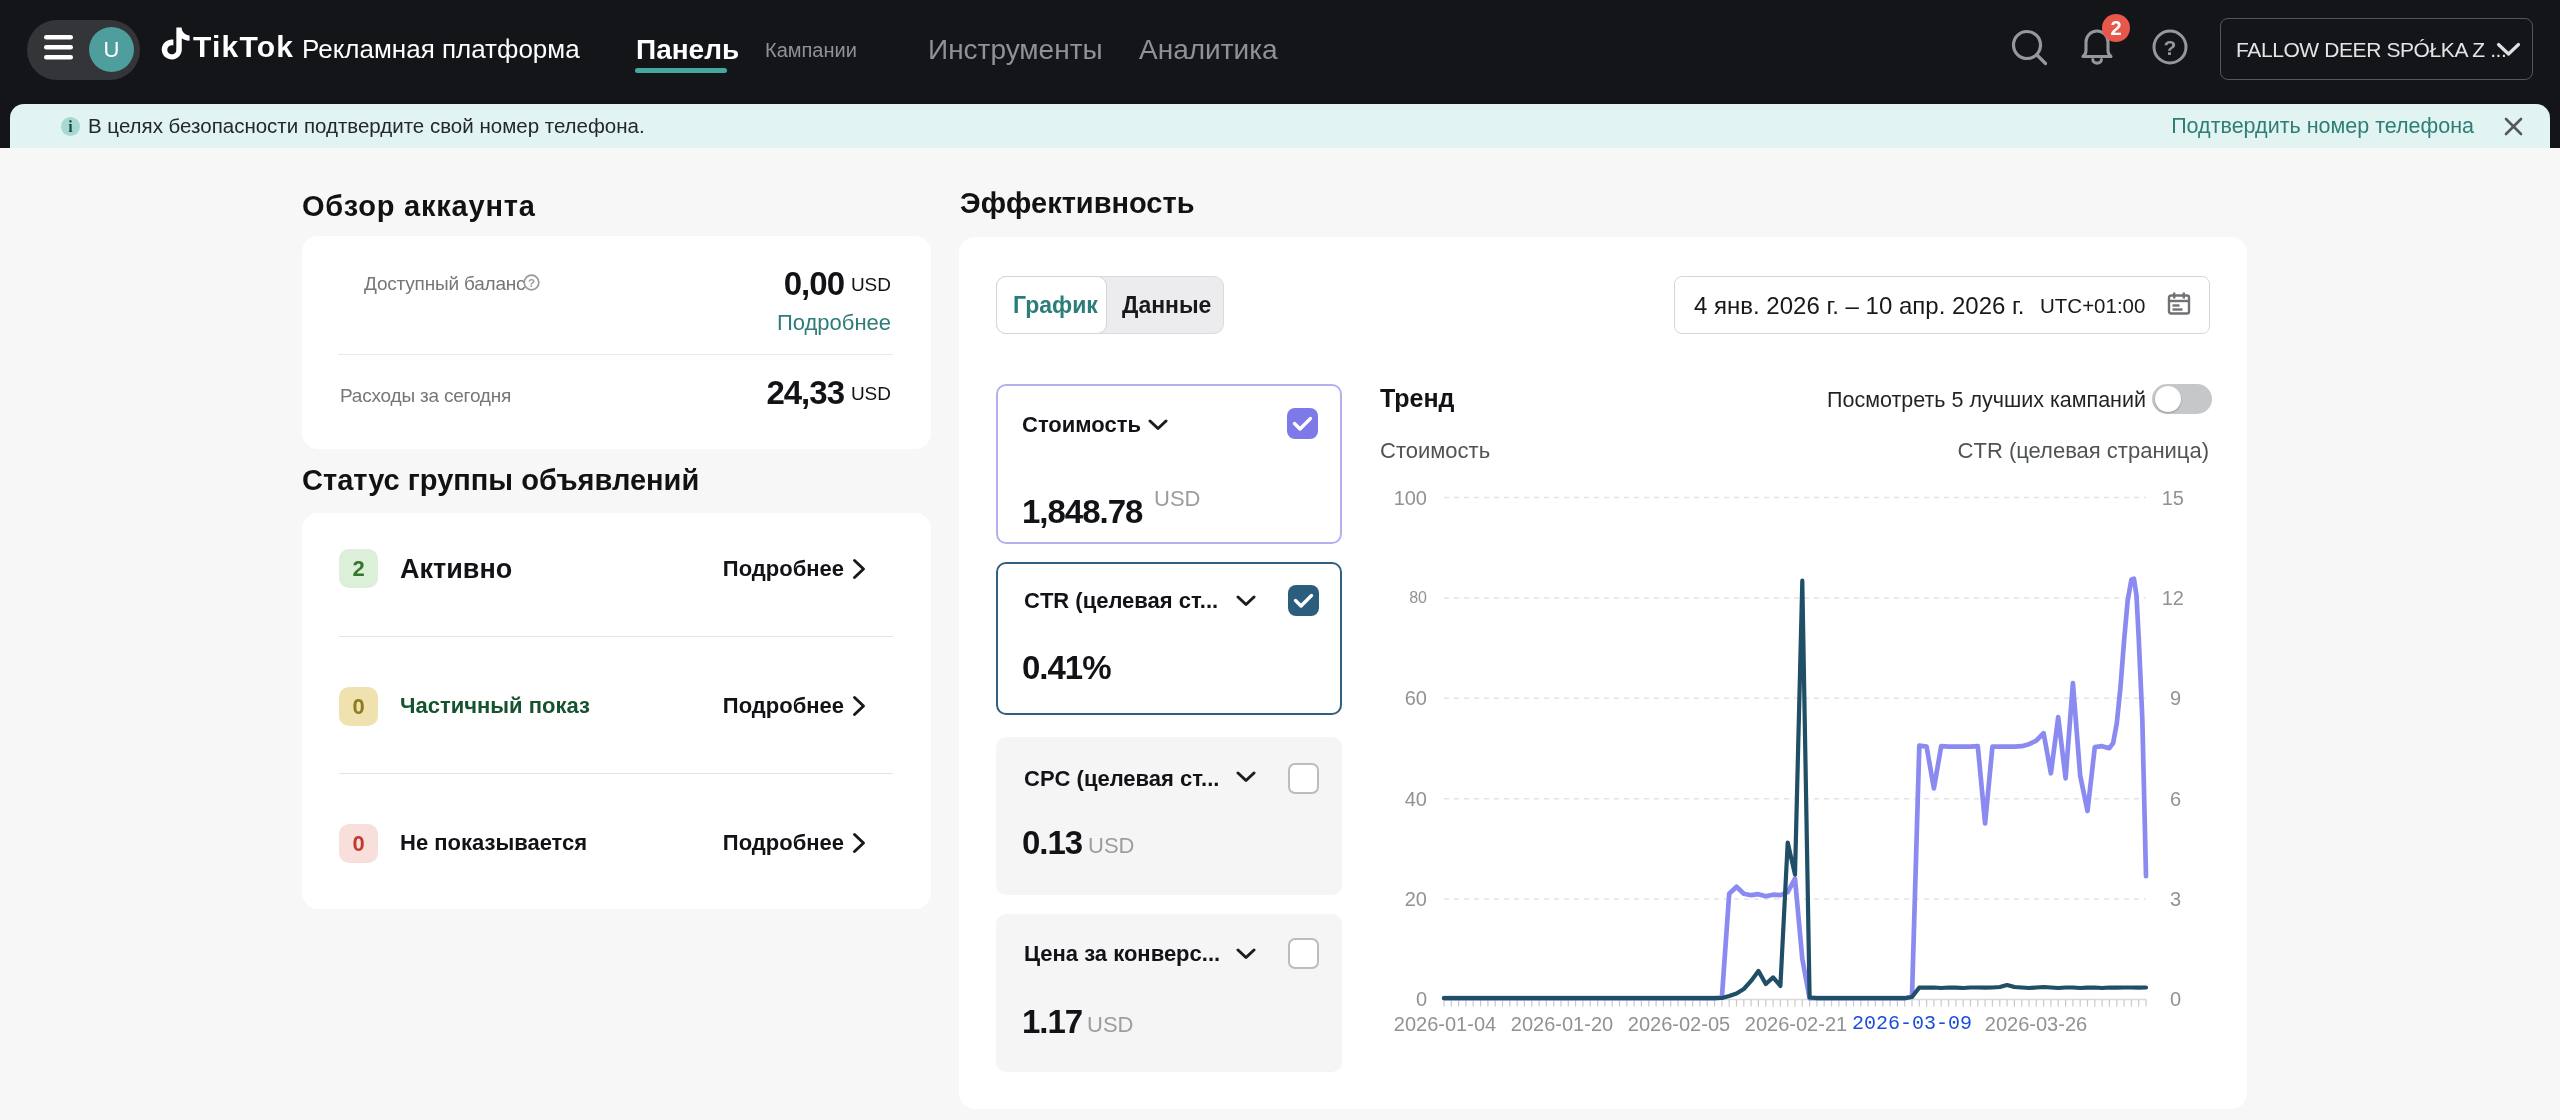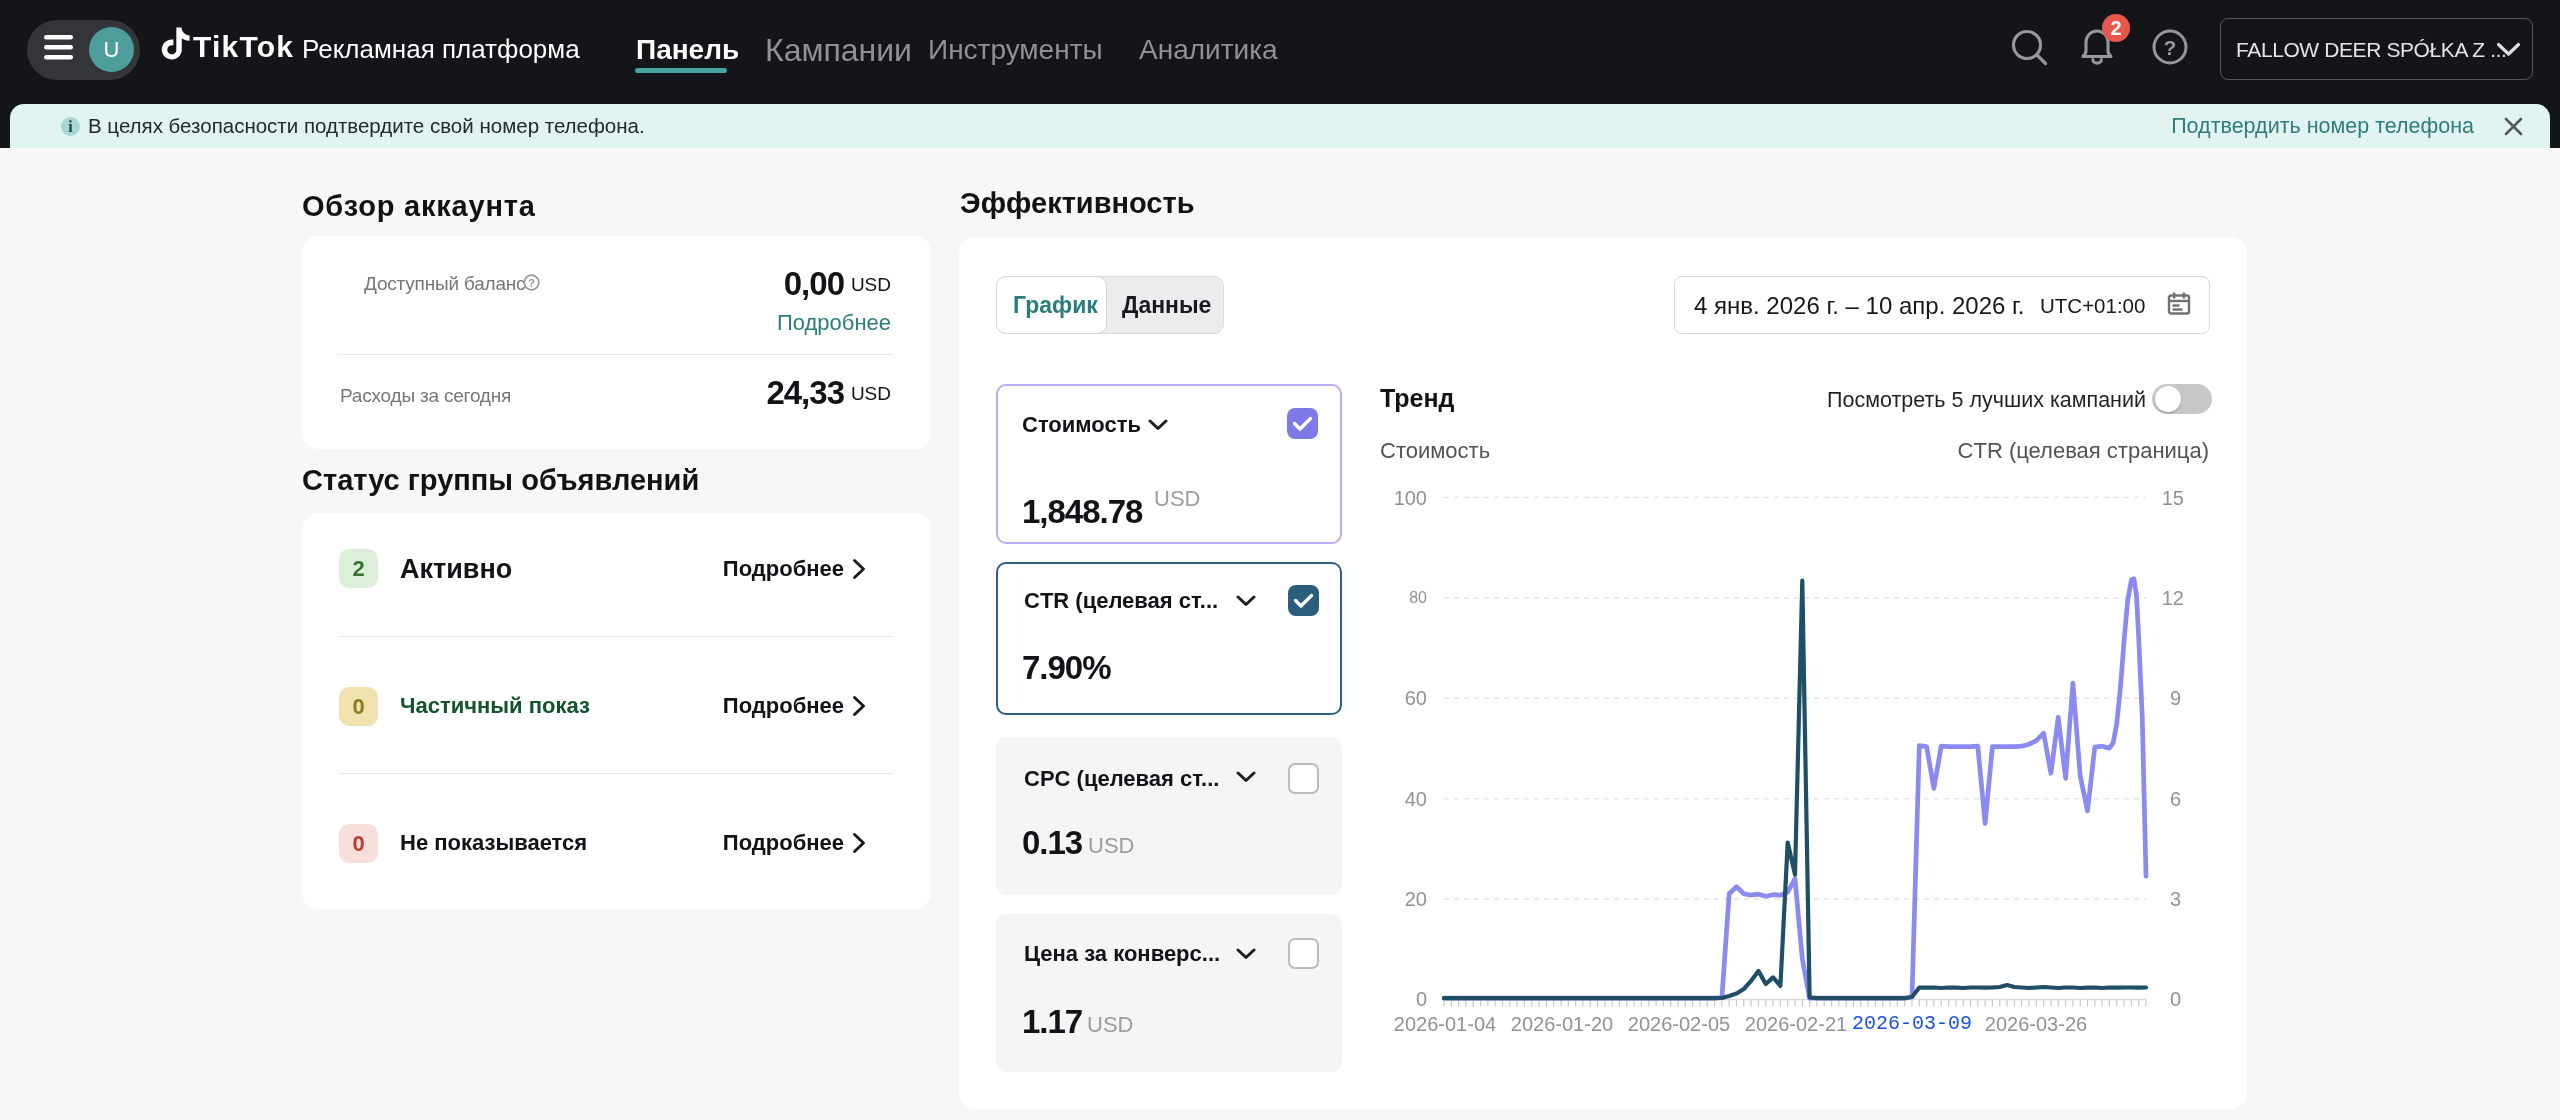--- a/index.html
+++ b/index.html
@@ -23,21 +23,21 @@
 <div class="abs" style="left:89px;top:26.5px;width:45px;height:45px;border-radius:50%;background:#4d9e9c;color:#fff;font-size:22px;line-height:45px;text-align:center;">U</div>
 
 <svg class="abs" style="left:161px;top:26px;" width="30" height="35" viewBox="1 0 22.5 24">
   <path fill="#ffffff" d="M12.525.02c1.31-.02 2.61-.01 3.91-.02.08 1.53.63 3.09 1.75 4.17 1.12 1.11 2.7 1.62 4.24 1.79v4.03c-1.44-.05-2.89-.35-4.2-.97-.57-.26-1.1-.59-1.62-.93-.01 2.92.01 5.84-.02 8.75-.08 1.4-.54 2.79-1.35 3.94-1.31 1.92-3.58 3.17-5.91 3.21-1.43.08-2.86-.31-4.08-1.03-2.02-1.19-3.44-3.37-3.65-5.71-.02-.5-.03-1-.01-1.49.18-1.9 1.12-3.72 2.58-4.96 1.66-1.44 3.98-2.13 6.15-1.72.02 1.48-.04 2.96-.04 4.44-.99-.32-2.15-.23-3.02.37-.63.41-1.11 1.04-1.36 1.75-.21.51-.15 1.07-.14 1.61.24 1.64 1.82 3.02 3.5 2.87 1.12-.01 2.19-.66 2.77-1.61.19-.33.4-.67.41-1.06.1-1.79.06-3.57.07-5.36.01-4.03-.01-8.05.02-12.07z"></path>
 </svg>
 <div class="abs" style="left:193px;top:32px;color:#fff;font-size:30px;line-height:30px;font-weight:700;letter-spacing:1.2px;">TikTok</div>
 <div class="abs" style="left:302px;top:36px;color:#fff;font-size:26px;line-height:26px;font-weight:400;">Рекламная платформа</div>
 
 <div class="abs" style="left:636px;top:36px;color:#ffffff;font-size:28px;line-height:28px;font-weight:600;">Панель</div>
 <div class="abs" style="left:635px;top:68px;width:92px;height:5px;border-radius:2.5px;background:#46a6a0;"></div>
-<div class="abs" style="left:765px;top:36px;color:#8e9196;font-size:32px;line-height:28px;font-weight:500;">Кампании</div>
+<div class="abs" style="left:765px;top:36px;color:#8e9196;font-size:20px;line-height:28px;font-weight:500;">Кампании</div>
 <div class="abs" style="left:928px;top:36px;color:#8e9196;font-size:28px;line-height:28px;font-weight:500;">Инструменты</div>
 <div class="abs" style="left:1139px;top:36px;color:#8e9196;font-size:28px;line-height:28px;font-weight:500;">Аналитика</div>
 
 <svg class="abs" style="left:2008px;top:26px;" width="42" height="42" viewBox="0 0 42 42">
   <circle cx="19" cy="19" r="13.5" fill="none" stroke="#94979c" stroke-width="3.2"></circle>
   <line x1="29" y1="29" x2="37.5" y2="37.5" stroke="#94979c" stroke-width="3.2" stroke-linecap="round"></line>
 </svg>
 <svg class="abs" style="left:2078px;top:28px;" width="38" height="38" viewBox="0 0 38 38">
   <g fill="none" stroke="#94979c" stroke-width="3.1" stroke-linecap="round" stroke-linejoin="round">
     <path d="M19 3 a 11 11 0 0 1 11 11 v 8.5 q 0 3.6 3 6 H 5 q 3 -2.4 3 -6 V 14 A 11 11 0 0 1 19 3 z"></path>
@@ -145,21 +145,21 @@
 
 <div class="abs" style="left:996px;top:562px;width:346px;height:153px;border:2px solid #2f607f;border-radius:10px;background:#fff;"></div>
 <div class="abs" style="left:1024px;top:590px;color:#121317;font-size:22px;line-height:22px;font-weight:700;">CTR (целевая ст...</div>
 <svg class="abs" style="left:1236px;top:595px;" width="20" height="12" viewBox="0 0 20 12">
   <polyline points="2,2 10,9.5 18,2" fill="none" stroke="#1b1d20" stroke-width="3" stroke-linecap="round" stroke-linejoin="round"></polyline>
 </svg>
 <div class="abs" style="left:1288px;top:585px;width:31px;height:31px;border-radius:8px;background:#2b5d7c;"></div>
 <svg class="abs" style="left:1293px;top:593px;" width="21" height="16" viewBox="0 0 21 16">
   <polyline points="2.5,7.5 8,13 18.5,2.5" fill="none" stroke="#fff" stroke-width="3.4" stroke-linecap="round" stroke-linejoin="round"></polyline>
 </svg>
-<div class="abs" style="left:1022px;top:651px;color:#121317;font-size:33px;line-height:33px;font-weight:700;letter-spacing:-1px;">7.90%</div>
+<div class="abs" style="left:1022px;top:651px;color:#121317;font-size:33px;line-height:33px;font-weight:700;letter-spacing:-1px;">0.41%</div>
 
 <div class="abs" style="left:996px;top:737px;width:346px;height:158px;background:#f5f5f6;border-radius:10px;"></div>
 <div class="abs" style="left:1024px;top:768px;color:#121317;font-size:22px;line-height:22px;font-weight:700;">CPC (целевая ст...</div>
 <svg class="abs" style="left:1236px;top:771px;" width="20" height="12" viewBox="0 0 20 12">
   <polyline points="2,2 10,9.5 18,2" fill="none" stroke="#1b1d20" stroke-width="3" stroke-linecap="round" stroke-linejoin="round"></polyline>
 </svg>
 <div class="abs" style="left:1288px;top:763px;width:31px;height:31px;border-radius:7px;background:#fff;border:2px solid #bbbcbf;"></div>
 <div class="abs" style="left:1022px;top:826px;color:#121317;font-size:33px;line-height:33px;font-weight:700;letter-spacing:-1px;text-align:right;">0.13</div>
 <div class="abs" style="left:1088px;top:835px;color:#9b9da1;font-size:22px;line-height:22px;">USD</div>
 

